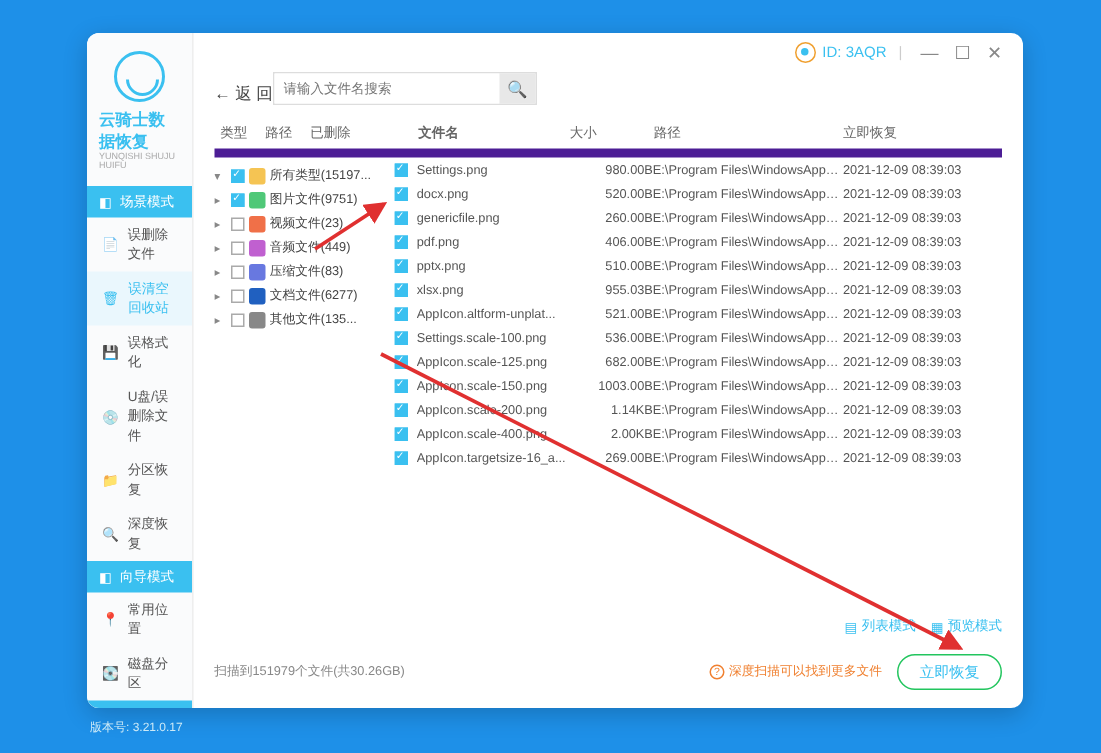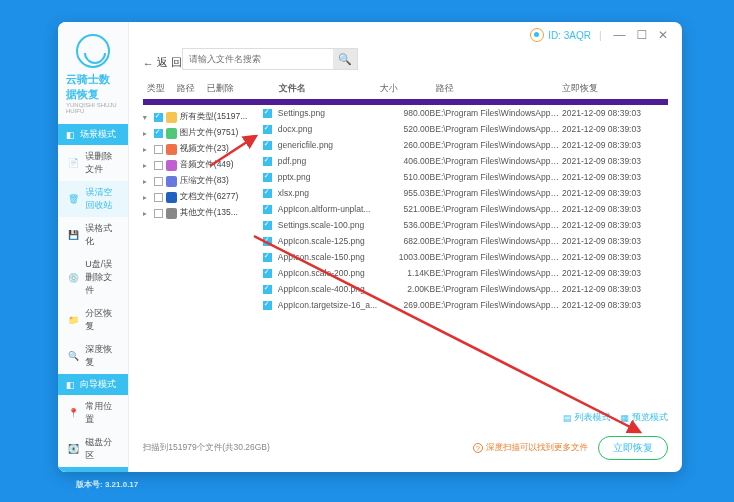--- a/index.html
+++ b/index.html
@@ -9,21 +9,21 @@
 .logo-area { padding: 12px 8px 10px; text-align: left; }
 .logo-circle { width: 34px; height: 34px; border: 2px solid #3ac0f0; border-radius: 50%; margin: 0 auto 4px; position: relative; }
 .logo-circle::after { content: ""; position: absolute; width: 18px; height: 18px; border: 2px solid #3ac0f0; border-radius: 50%; top: 6px; left: 6px; border-top-color: transparent; border-left-color: transparent; transform: rotate(45deg); }
 .logo-title { font-size: 11px; font-weight: bold; color: #3ac0f0; }
 .logo-sub { font-size: 6px; color: #aaa; }
 .section-header { background: #3ac0f0; color: #fff; font-size: 9px; padding: 4px 8px; display: flex; align-items: center; gap: 4px; }
 .section-header .ico { width: 10px; height: 10px; display: inline-block; }
 .menu-item { display: flex; align-items: center; gap: 6px; padding: 5px 10px; font-size: 9px; color: #555; cursor: pointer; }
 .menu-item.active { background: #eaf7fd; color: #3ac0f0; }
 .menu-item .mi-icon { width: 12px; height: 12px; border-radius: 2px; display: inline-flex; align-items: center; justify-content: center; font-size: 9px; }
-.version { font-size: 8px; color: #cdeaf7; margin-top: auto; padding: 4px 0 6px 2px; position: absolute; left: 74px; bottom: 6px; font-weight: bold; }
+.version { font-size: 8px; color: #cdeaf7; margin-top: auto; padding: 4px 0 6px 2px; position: absolute; left: 58px; bottom: 6px; }
 .main { flex: 1; display: flex; flex-direction: column; }
 .titlebar { display: flex; align-items: center; justify-content: flex-end; padding: 6px 10px; gap: 8px; font-size: 10px; }
 .id-badge { color: #3ac0f0; display: flex; align-items: center; gap: 4px; }
 .id-badge .qicon { width: 14px; height: 14px; border: 1.5px solid #f0a030; border-radius: 50%; position: relative; }
 .id-badge .qicon::after { content: ""; position: absolute; width: 5px; height: 5px; background: #3ac0f0; border-radius: 50%; top: 3px; left: 3px; }
 .win-controls span { cursor: pointer; color: #888; font-size: 12px; padding: 0 4px; }
 .topbar { display: flex; align-items: flex-end; padding: 0 14px 8px; }
 .back-btn { font-size: 11px; color: #444; cursor: pointer; }
 .search-box { display: flex; border: 1px solid #ddd; height: 22px; }
 .search-box input { border: none; width: 150px; padding: 0 6px; font-size: 9px; outline: none; }

